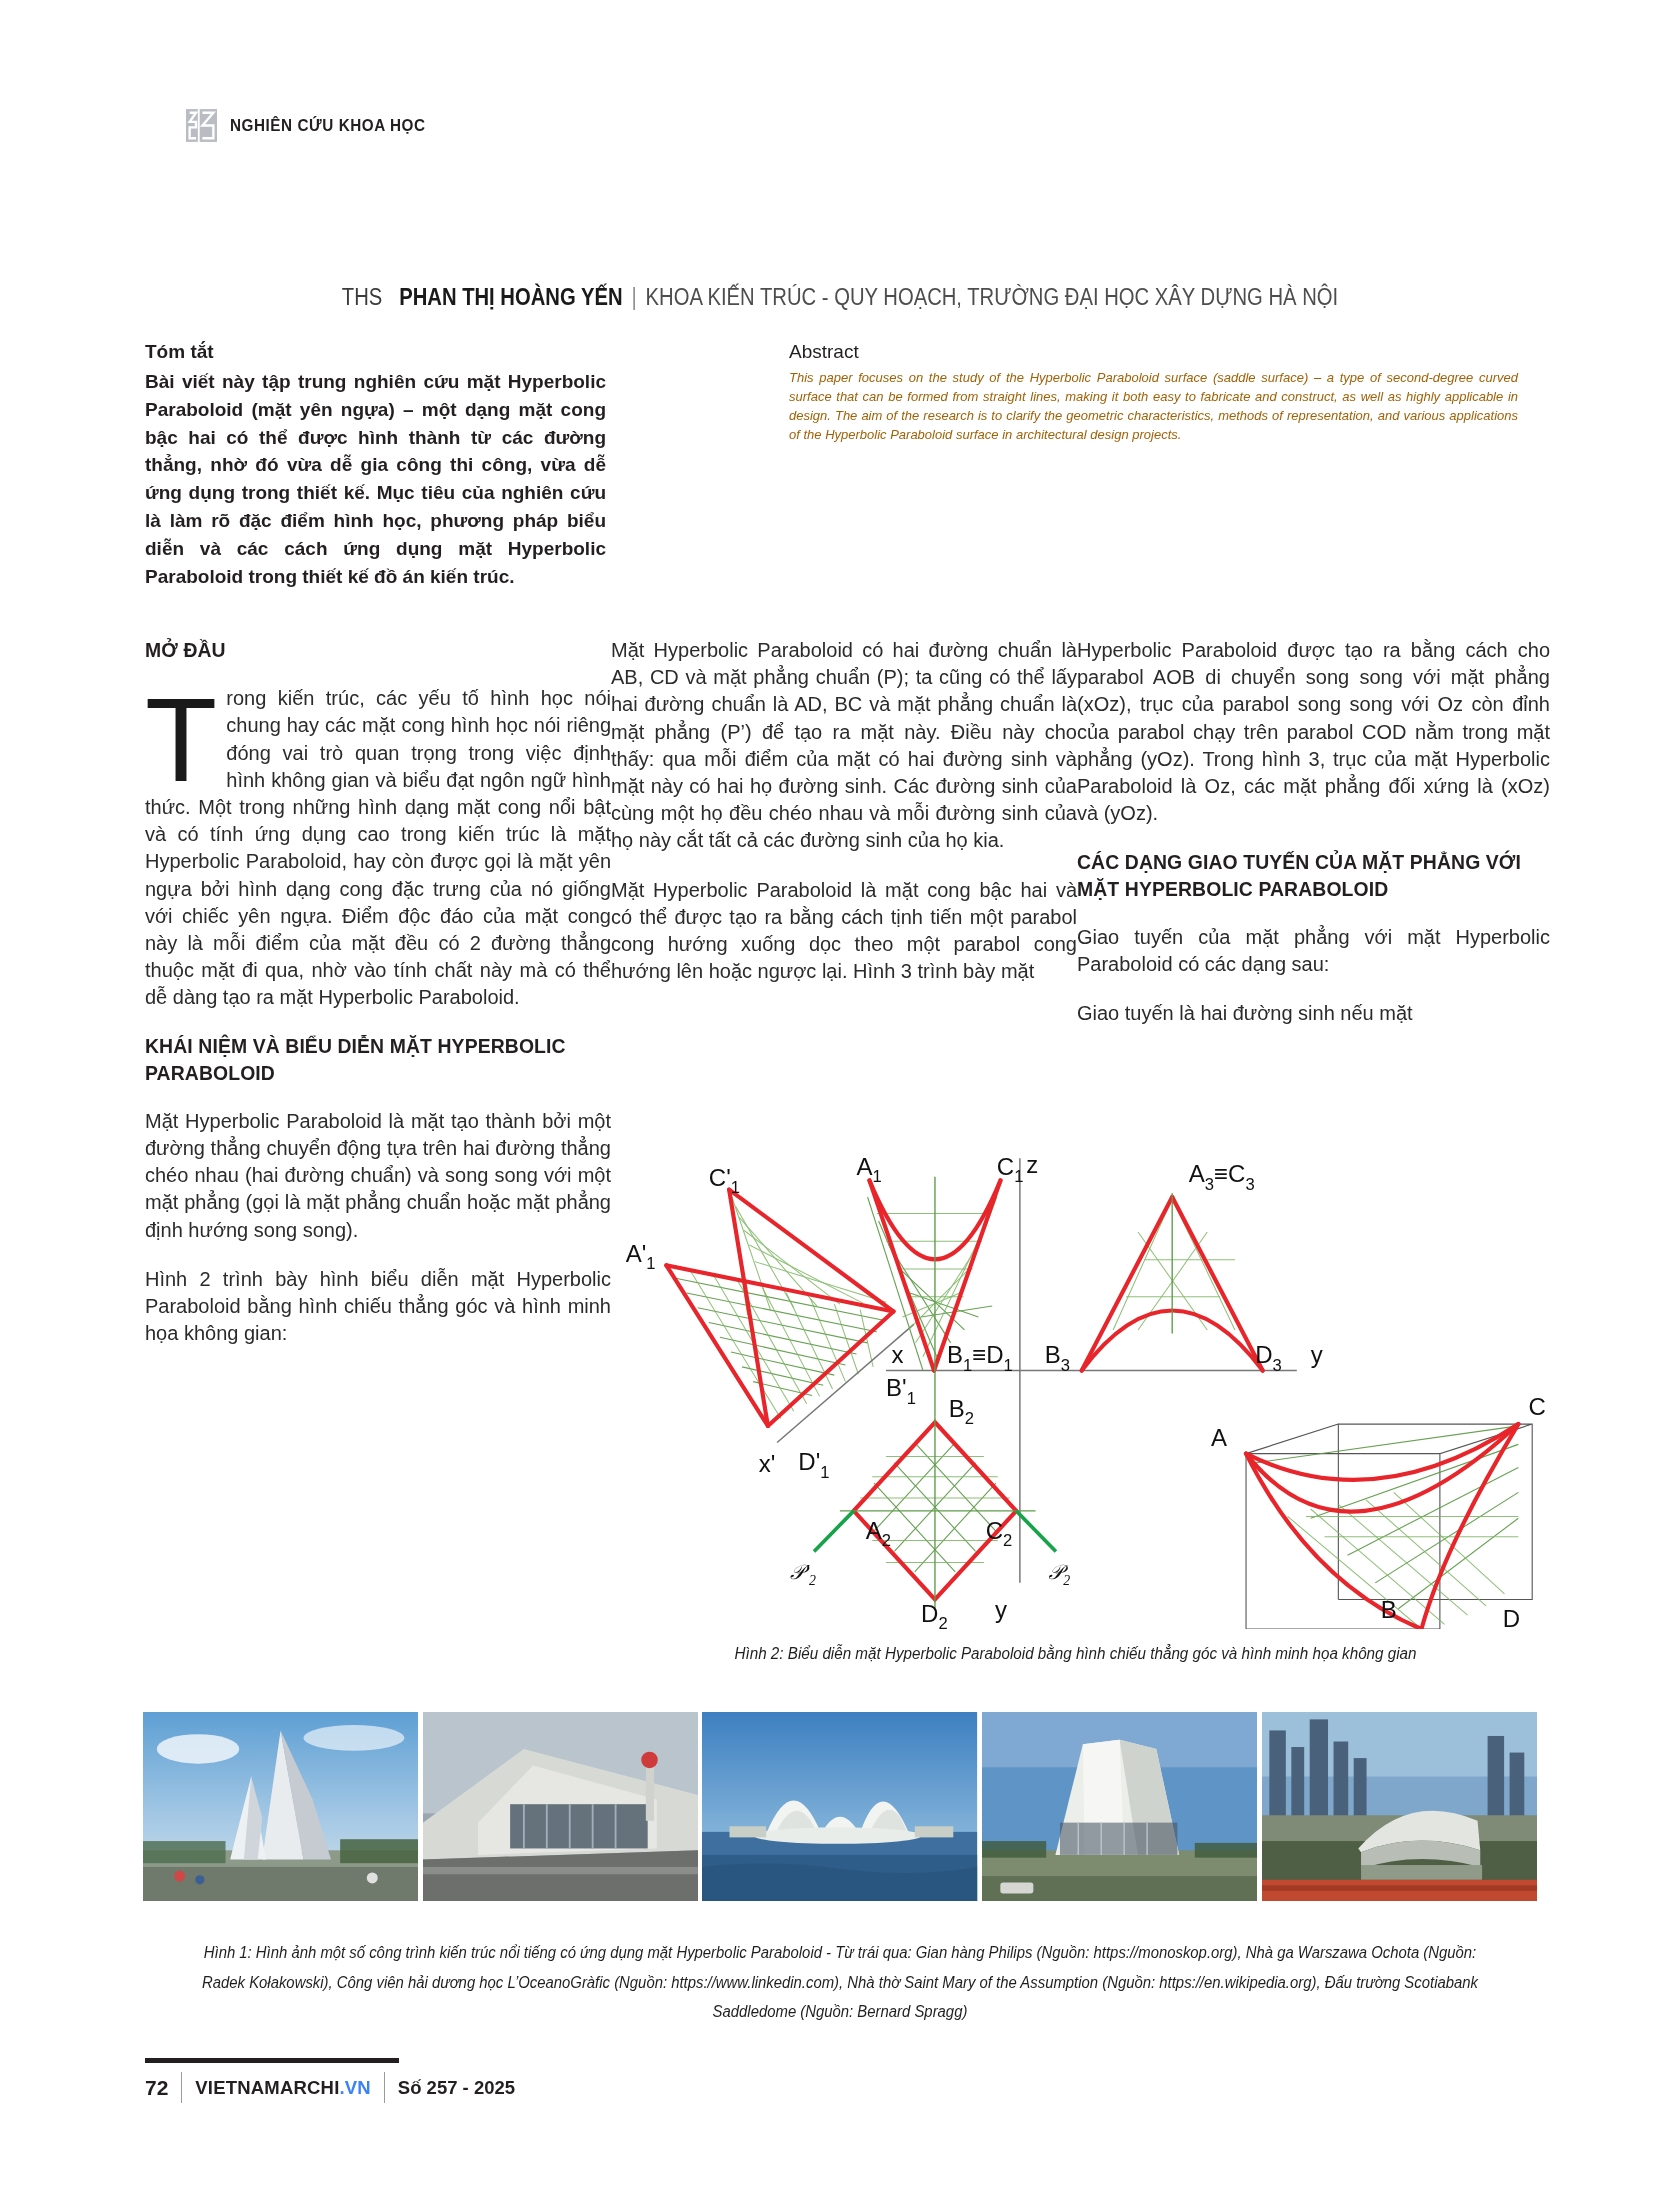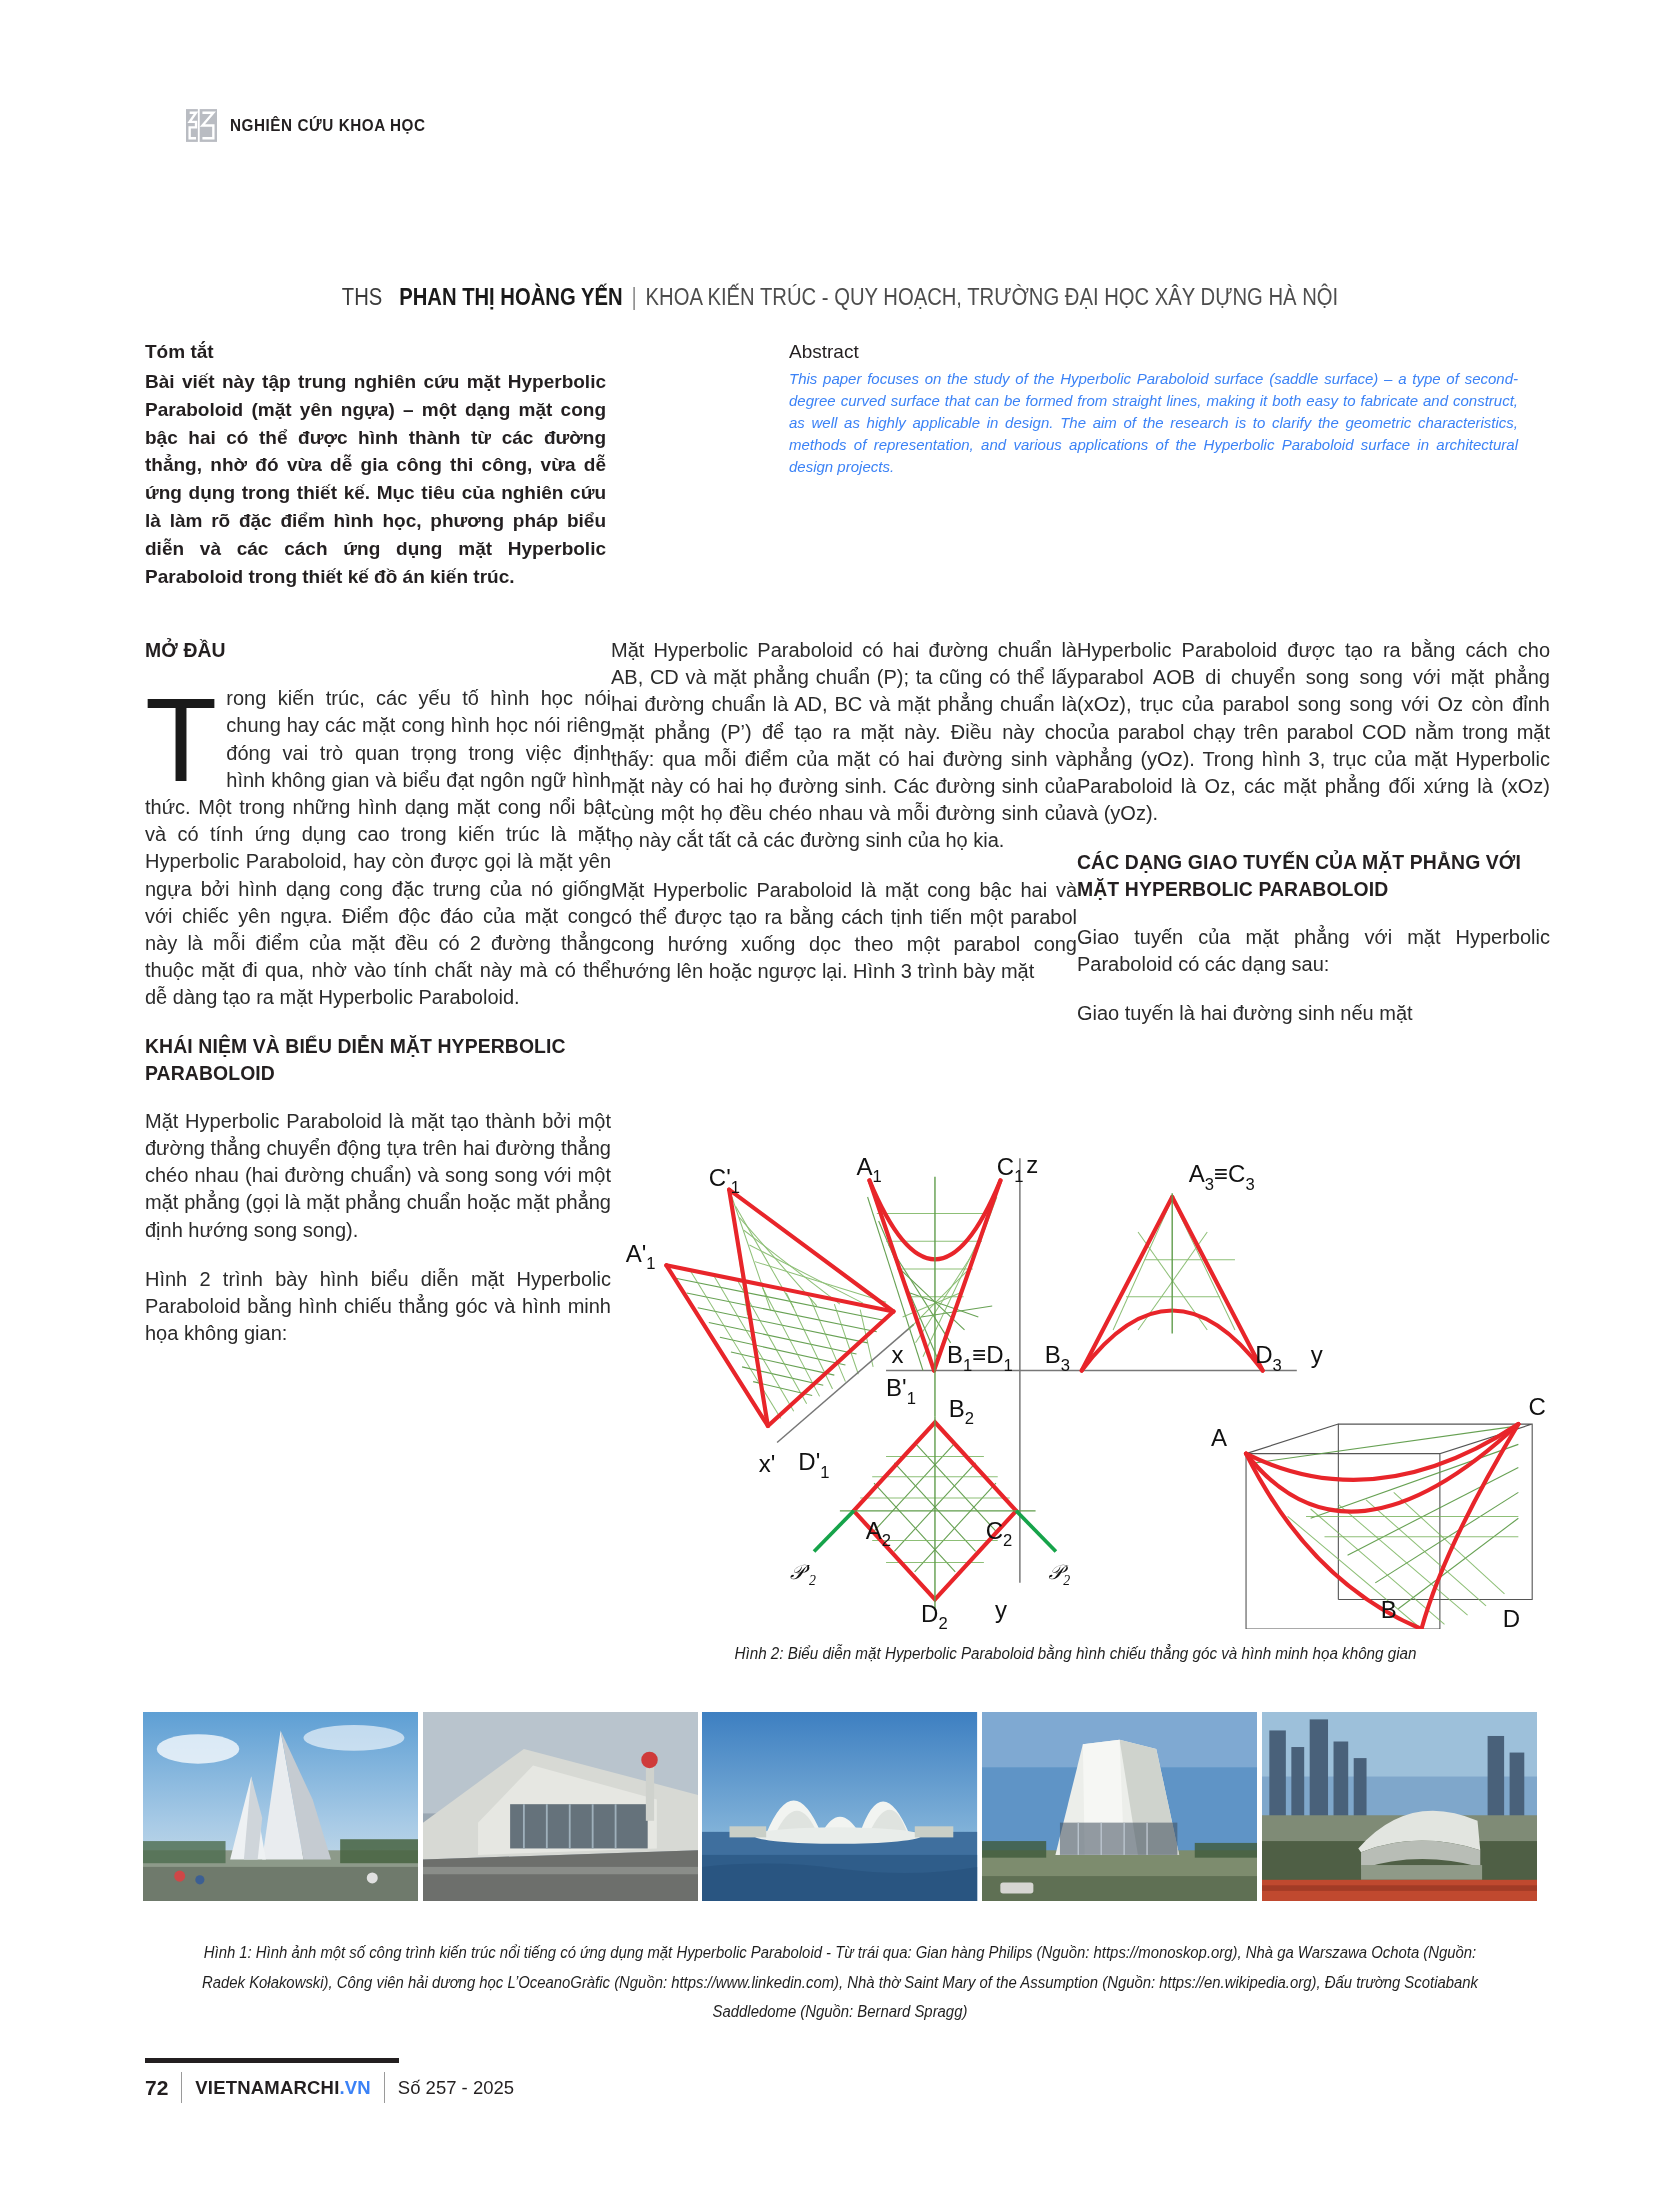--- a/index.html
+++ b/index.html
@@ -36,21 +36,21 @@
   .byline .bar{color:#8e8e8e;padding:0 3.7px;}
   .byline .aff{color:#4d4d4d;}
 
   
   .abs-vn{position:absolute;left:145px;top:338px;width:461px;}
   .abs-en{position:absolute;left:789px;top:338px;width:729px;}
   .abs-h{font-weight:bold;font-size:19px;line-height:1.47;margin-bottom:1.8px;}
   .abs-vn .abs-h{font-weight:bold;}
   .abs-vn p{margin:0;font-size:19px;line-height:1.47;font-weight:bold;text-align:justify;}
   .abs-en .abs-h{font-weight:normal;font-size:19px;}
-  .abs-en p{margin:0;font-size:15px;line-height:1.47;font-style:italic;font-weight:normal;text-align:justify;color:#3b82f6;}
+  .abs-en p{margin:0;font-size:13px;line-height:1.47;font-style:italic;font-weight:normal;text-align:justify;color:#a16207;}
 
   
   .col{position:absolute;top:637px;width:466px;}
   .col1{left:145px;}
   .col2{left:611px;}
   .col3{left:1077px;width:473px;}
 
   .sec-h{font-weight:bold;font-size:19.4px;line-height:1.35;margin:0 0 22px 0;letter-spacing:0.1px;}
   .body-p{margin:0 0 22px 0;font-size:20px;line-height:1.36;text-align:justify;color:#2b2b2b;font-weight:300;}
   .body-p:last-child{margin-bottom:0;}
@@ -71,21 +71,21 @@
       font-style:italic;font-size:16px;line-height:1.85;color:#1f1f1f;transform:scaleX(.93);transform-origin:center top;}
 
   
   .footer-rule{position:absolute;left:145px;top:2058px;width:254px;height:4.6px;background:#231f20;}
   .footer{position:absolute;left:145px;top:2072px;display:flex;align-items:center;height:31px;}
   .footer .pg{font-weight:bold;font-size:21px;padding-right:13px;}
   .footer .sep{width:0.9px;align-self:stretch;background:#9a9a9a;}
   .footer .site{font-weight:bold;font-size:18.5px;padding:0 13px;letter-spacing:0.2px;}
   .footer .site .vn{color:#3b82f6;font-weight:bold;}
   .footer .sep2{width:0.9px;align-self:stretch;background:#9a9a9a;}
-  .footer .issue{font-weight:normal;font-size:18.5px;padding-left:13px;}
+  .footer .issue{font-weight:bold;font-size:18.5px;padding-left:13px;}
 </style>
 </head>
 <body>
 
 <div class="page">
 
   <div class="masthead">
     <span class="logo-mark">
       <svg width="31" height="33" viewBox="0 0 34 36">
         <rect x="0" y="0" width="13" height="36" fill="#b9bcc2"></rect>

